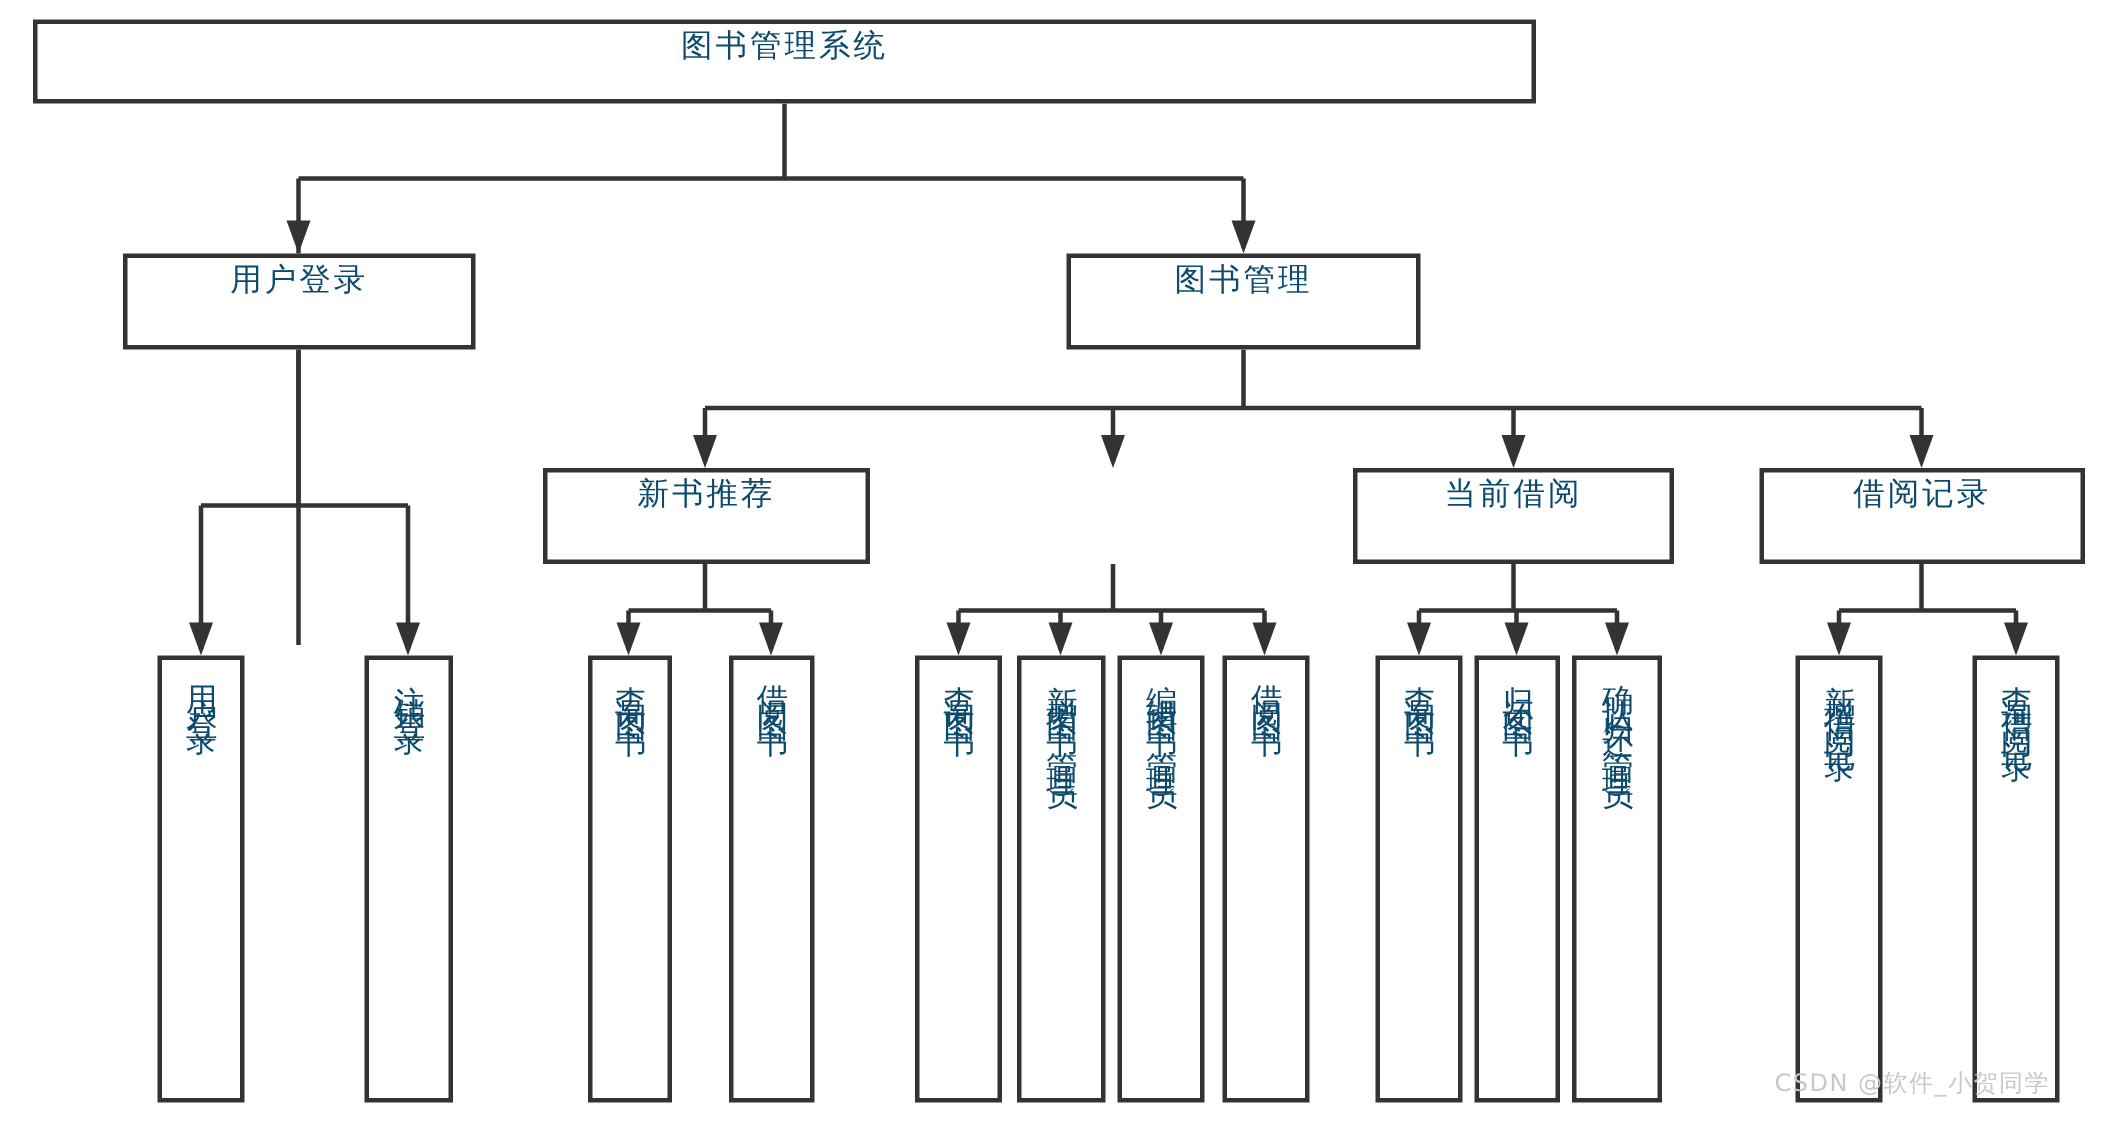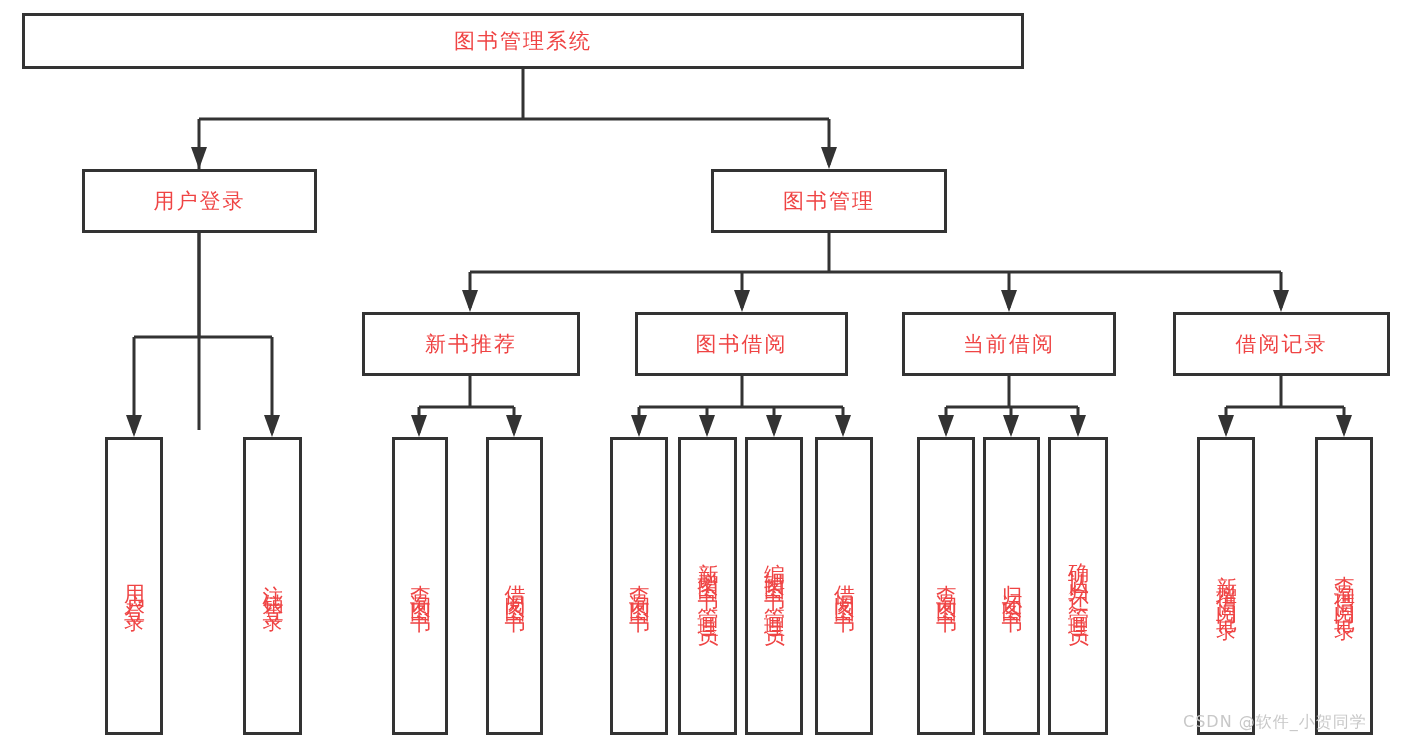--- a/index.html
+++ b/index.html
@@ -20,23 +20,23 @@
     left: 0;
     top: 0;
     pointer-events: none;
   }
   .box {
     position: absolute;
     box-sizing: border-box;
     border: 3px solid #333333;
     background: #ffffff;
     display: flex;
-    align-items: center;
+    align-items: flex-start;
     justify-content: center;
-    color: #ef4444;
+    color: #0c4a6e;
   }
   .box.h span {
     font-size: 21px;
     letter-spacing: 2px;
     white-space: nowrap;
   }
   .box.v span {
     writing-mode: vertical-rl;
     text-orientation: mixed;
     font-size: 21px;
@@ -115,23 +115,20 @@
   <div class="box h" style="left:82px; top:169px; width:235px; height:64px;">
     <span>用户登录</span>
   </div>
   <div class="box h" style="left:362px; top:312px; width:218px; height:64px;">
     <span>新书推荐</span>
   </div>
 
   <div class="box h" style="left:711px; top:169px; width:236px; height:64px;">
     <span>图书管理</span>
   </div>
-  <div class="box h" style="left:635px; top:312px; width:213px; height:64px;">
-    <span>图书借阅</span>
-  </div>
   <div class="box h" style="left:902px; top:312px; width:214px; height:64px;">
     <span>当前借阅</span>
   </div>
   <div class="box h" style="left:1173px; top:312px; width:217px; height:64px;">
     <span>借阅记录</span>
   </div>
 
   <div class="box v" style="left:105px; top:437px; width:58px; height:298px;">
     <span>用户登录</span>
   </div>

